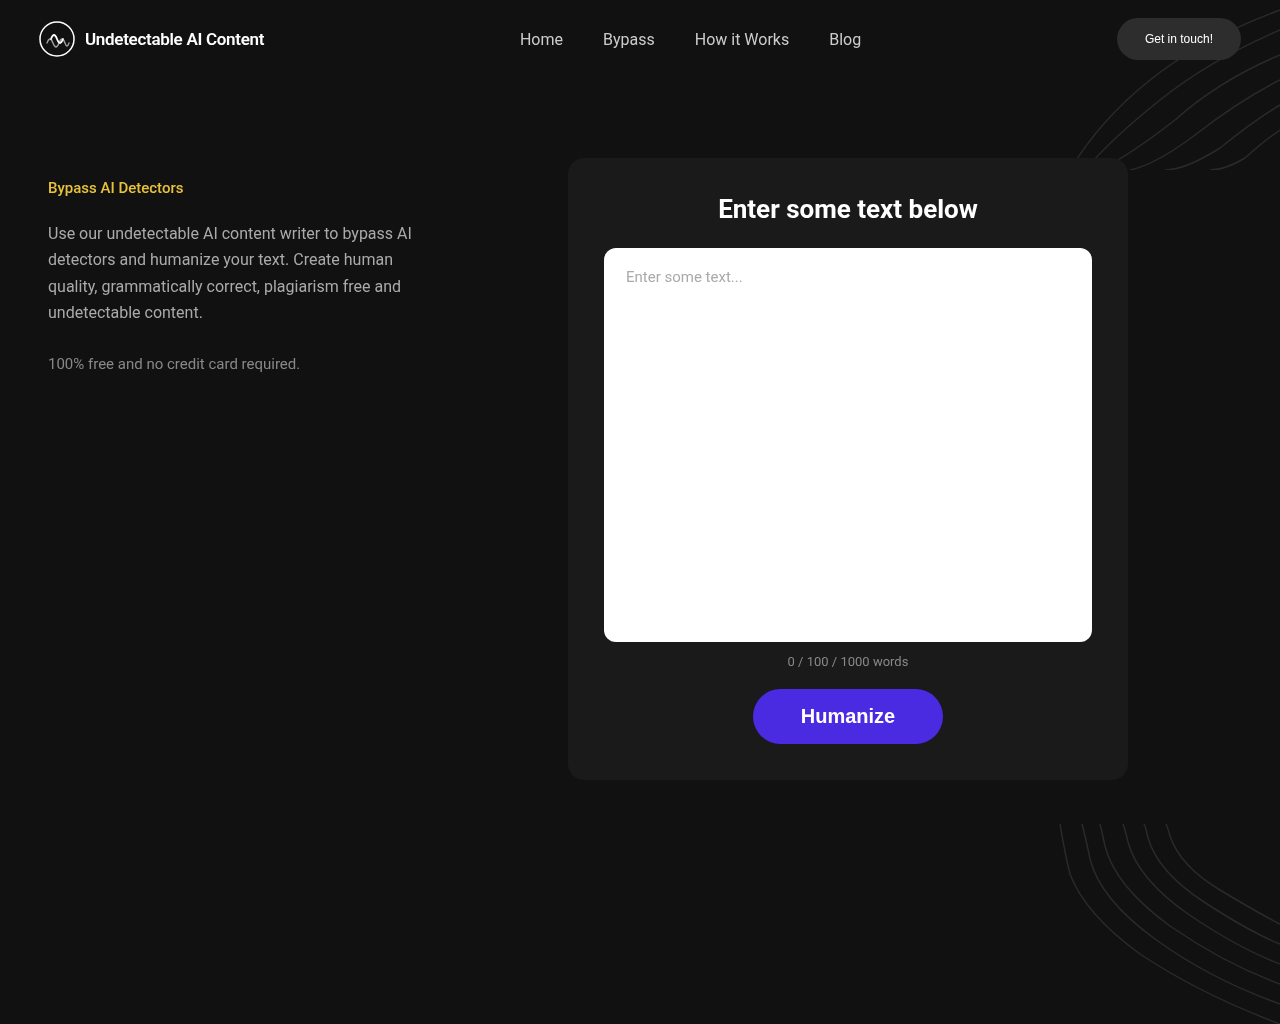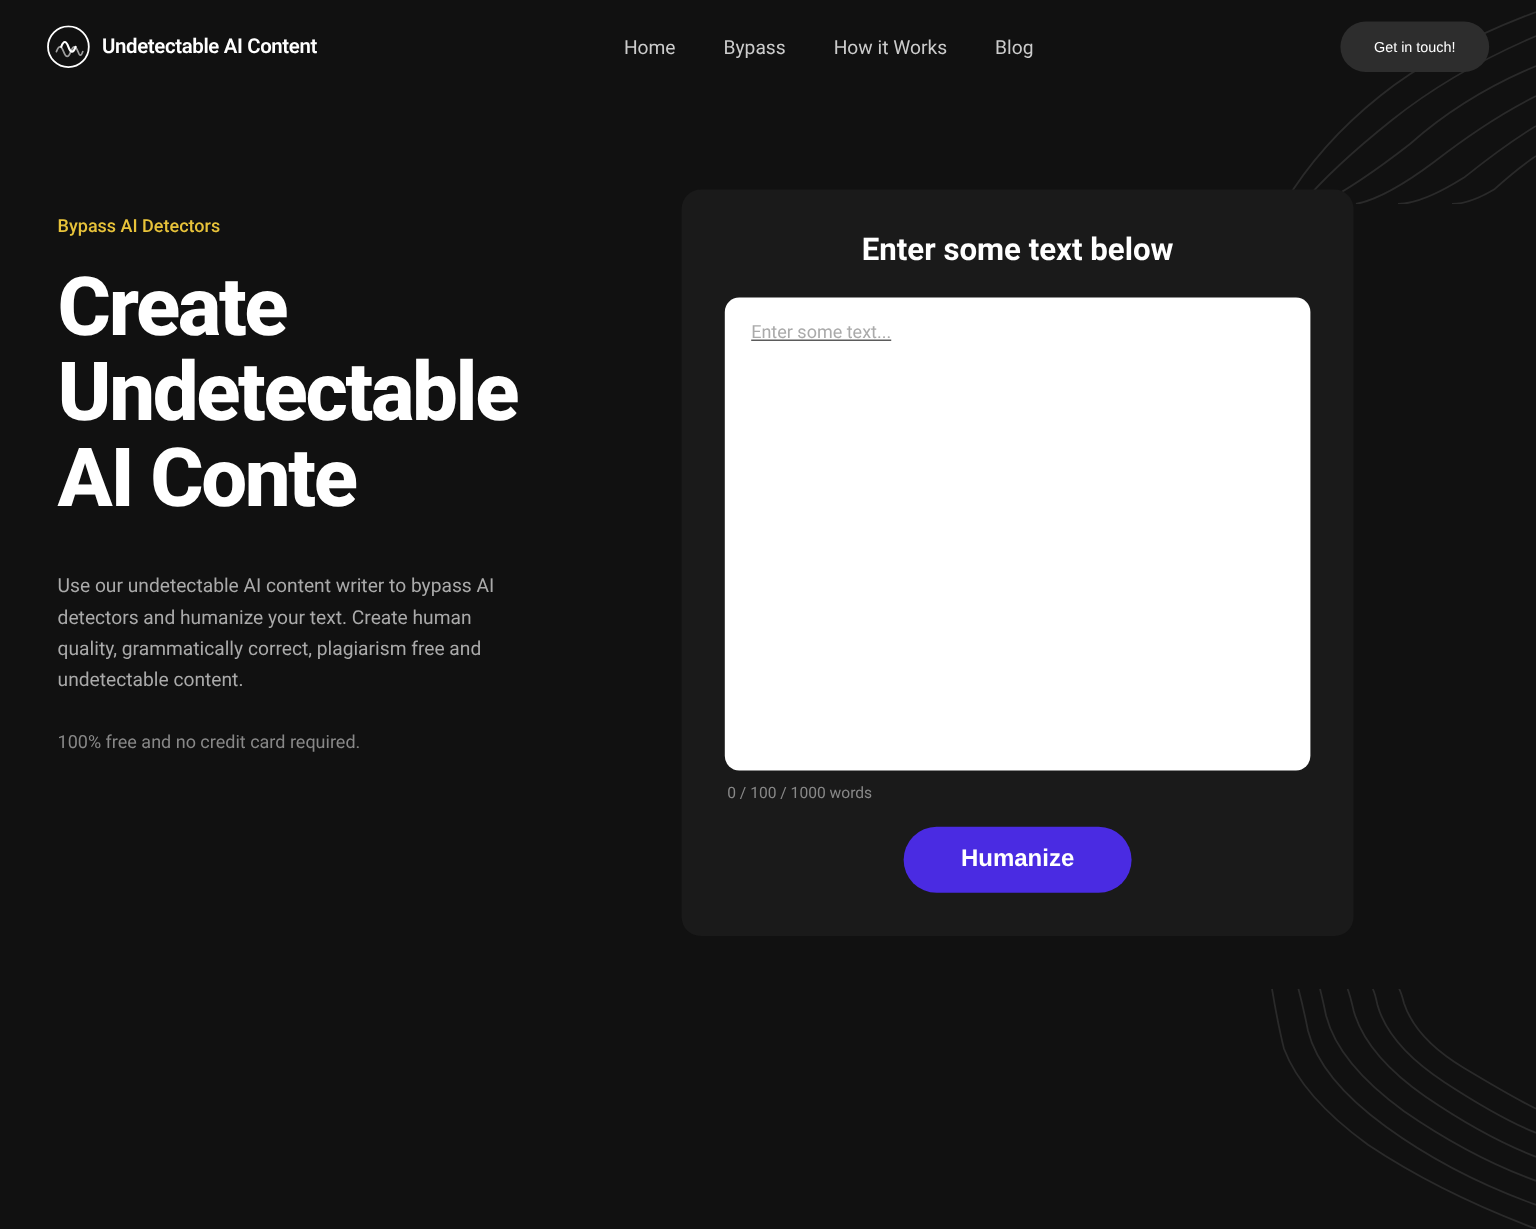--- a/index.html
+++ b/index.html
@@ -146,30 +146,29 @@
       width: 100%;
       min-height: 390px;
       border: none;
       outline: none;
       padding: 20px 22px;
       font-size: 15px;
       color: #333333;
       resize: none;
       background: transparent;
       font-family: -apple-system, BlinkMacSystemFont, 'Segoe UI', Roboto, Helvetica, Arial, sans-serif;
-      text-decoration: underline;
     }
 
     .text-area::placeholder {
       color: #aaaaaa;
     }
 
     .word-count-row {
       display: flex;
-      justify-content: flex-start;
+      justify-content: center;
       align-items: center;
       margin-bottom: 20px;
       padding: 0 2px;
     }
 
     .word-count-left {
       font-size: 13px;
       color: #888888;
     }
 
@@ -237,24 +236,20 @@
   </ul>
 
   <button class="nav-cta">Get in touch!</button>
 </nav>
 
 <div class="main-content">
 
   <div class="left-col">
     <a class="bypass-link" href="#">Bypass AI Detectors</a>
 
-    <h1 class="hero-title">
-      <span>Create Undetectable</span><br>
-      <span>AI Conte</span>
-    </h1>
 
     <p class="hero-description">Use our undetectable AI content writer to bypass AI detectors and humanize your text.
 Create human quality, grammatically correct, plagiarism free and undetectable content.</p>
 
     <p class="hero-free-text">100% free and no credit card required.</p>
   </div>
 
   <div class="right-col">
     <h2 class="card-title">Enter some text below</h2>
 

